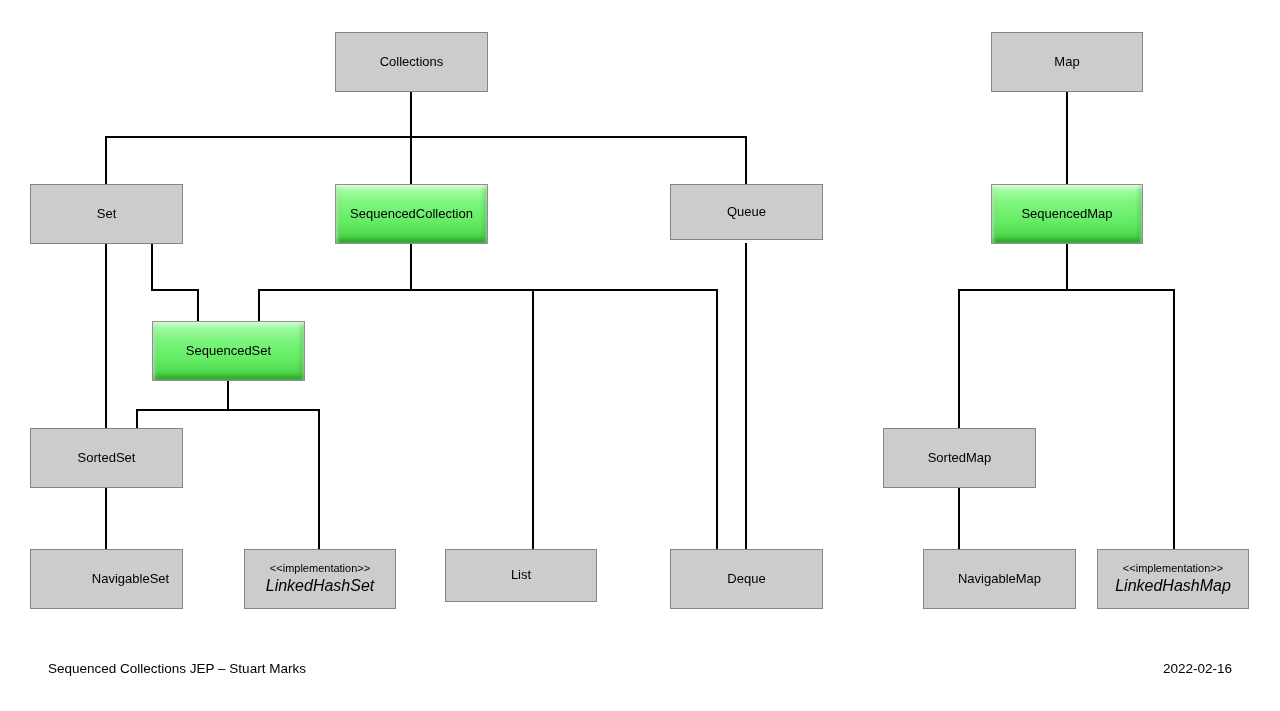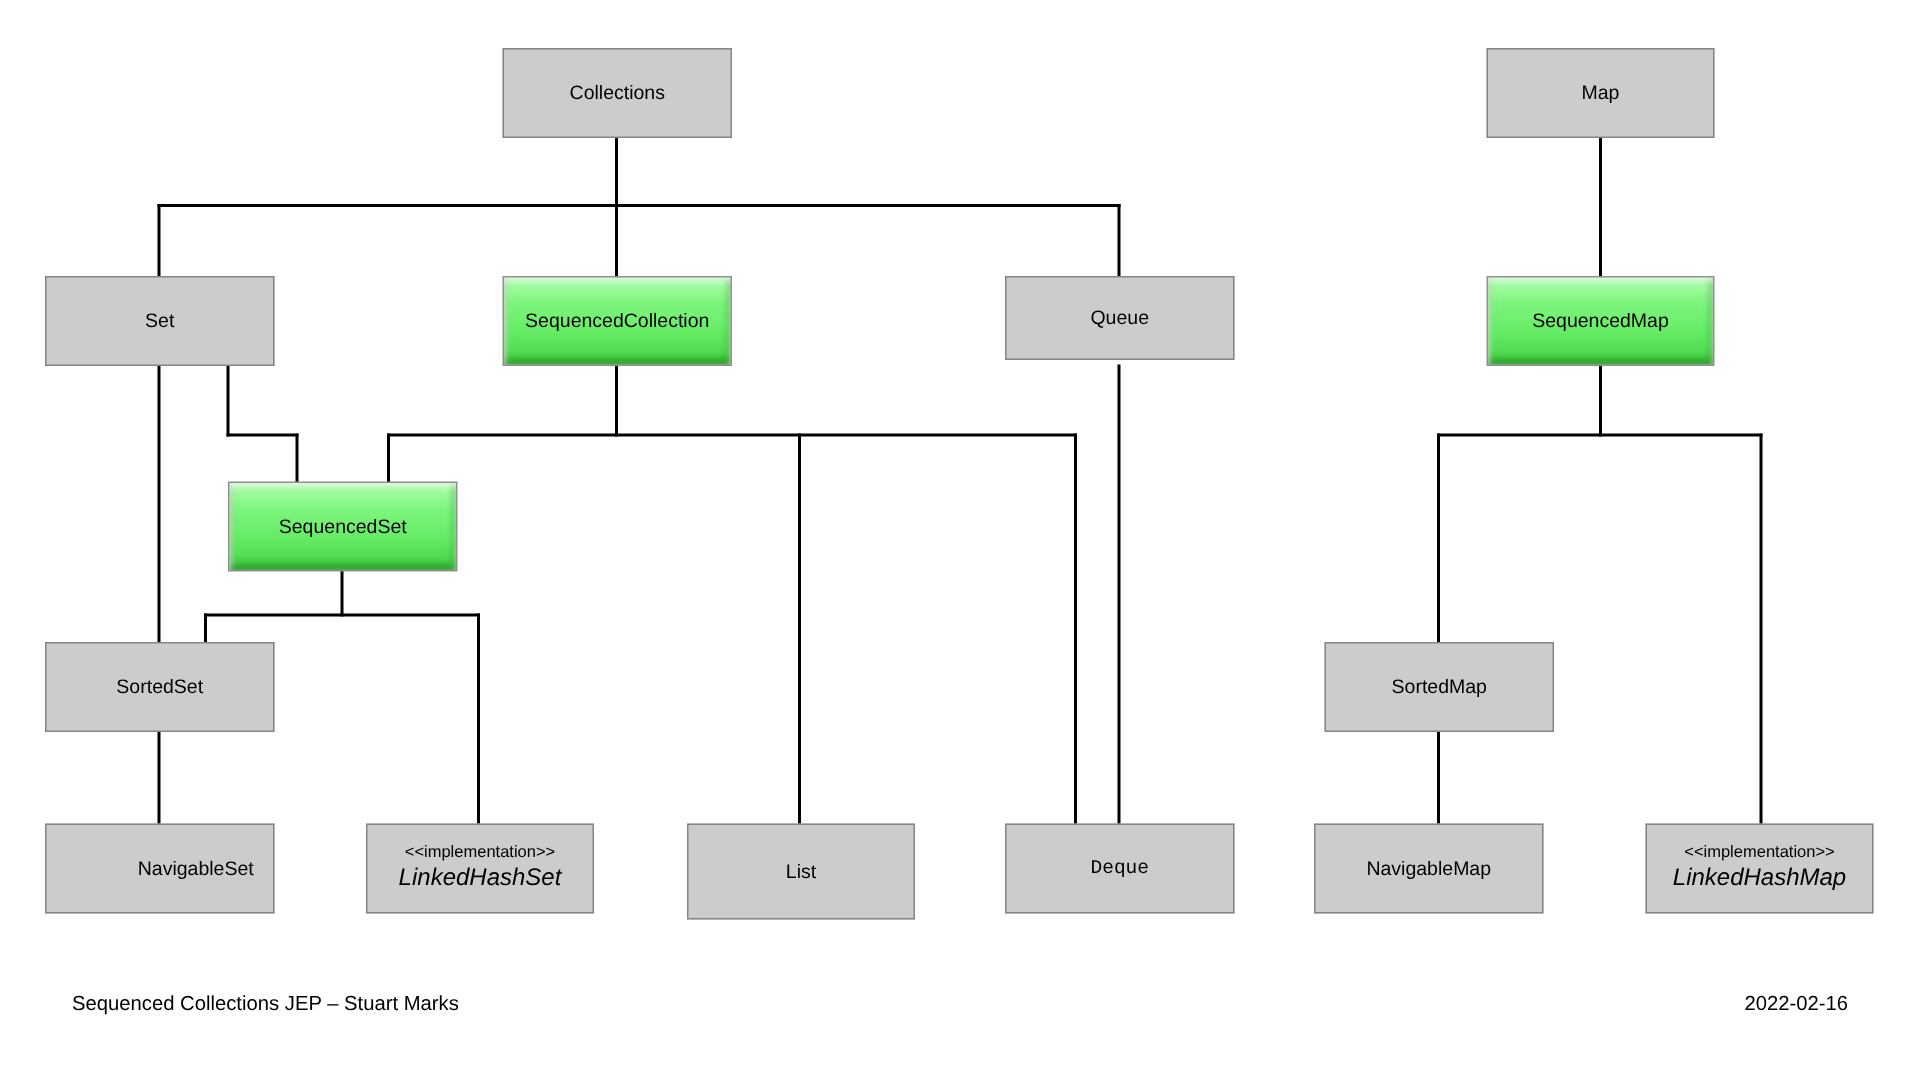--- a/index.html
+++ b/index.html
@@ -101,27 +101,27 @@
       <div class="node gray" style="left: 883px; top: 428px; width: 153px; height: 60px;">
         <span>SortedMap</span>
       </div>
       <div class="node gray" style="left: 30px; top: 549px; width: 153px; height: 60px; padding-left: 48px;">
         <span>NavigableSet</span>
       </div>
       <div class="node gray" style="left: 244px; top: 549px; width: 152px; height: 60px;">
         <span class="stereotype">&lt;&lt;implementation&gt;&gt;</span>
         <span class="impl-name">LinkedHashSet</span>
       </div>
-      <div class="node gray" style="left: 458px; top: 549px; width: 152px; height: 64px;">
+      <div class="node gray" style="left: 445px; top: 549px; width: 152px; height: 53px;">
         <span>List</span>
       </div>
-      <div class="node gray" style="left: 670px; top: 549px; width: 153px; height: 60px; font-family: Liberation Mono, monospace;">
+      <div class="node gray" style="left: 670px; top: 549px; width: 153px; height: 60px;">
         <span>Deque</span>
       </div>
-      <div class="node gray" style="left: 876px; top: 549px; width: 153px; height: 60px;">
+      <div class="node gray" style="left: 923px; top: 549px; width: 153px; height: 60px;">
         <span>NavigableMap</span>
       </div>
       <div class="node gray" style="left: 1097px; top: 549px; width: 152px; height: 60px;">
         <span class="stereotype">&lt;&lt;implementation&gt;&gt;</span>
         <span class="impl-name">LinkedHashMap</span>
       </div>
     </div>
   <div id="footer-left" class="footer-text">Sequenced Collections JEP – Stuart Marks</div>
   <div id="footer-right" class="footer-text">2022-02-16</div>
 </div>

